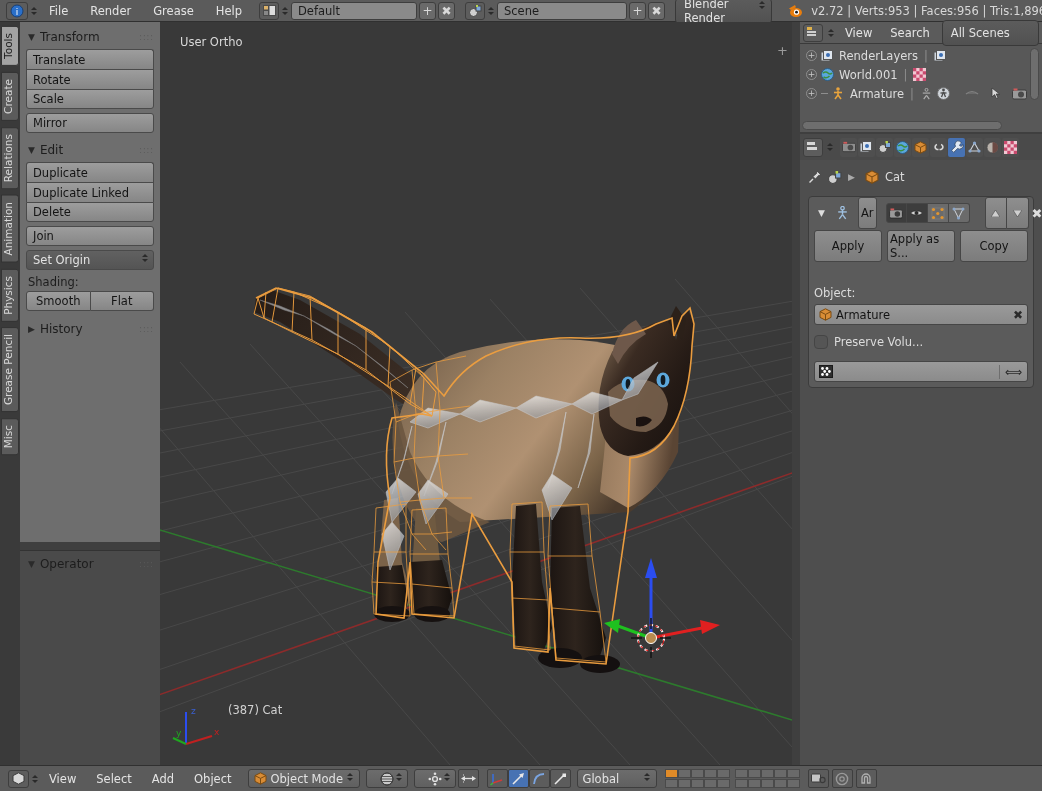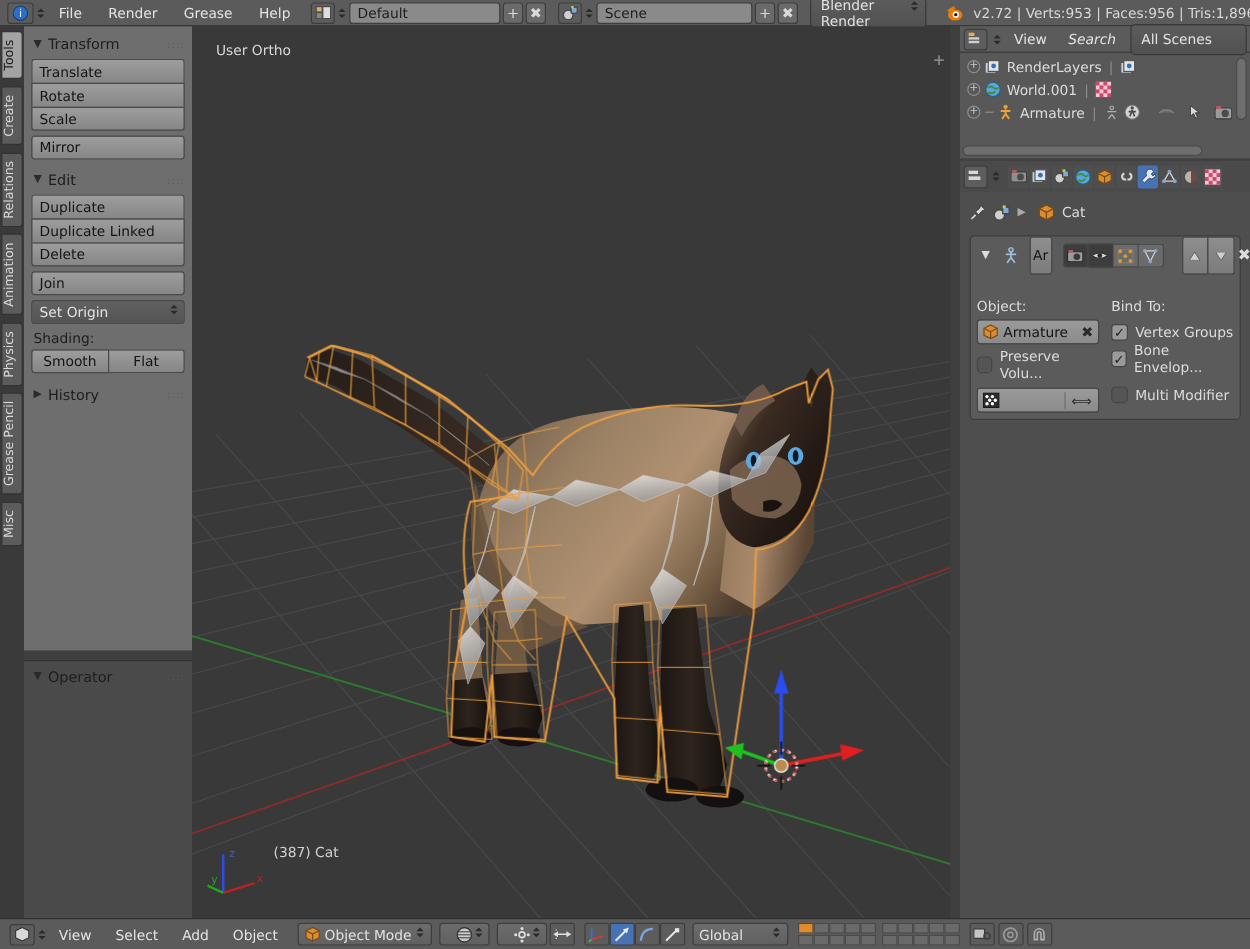--- a/index.html
+++ b/index.html
@@ -564,21 +564,21 @@
               <rect x="0" y="0" width="5" height="3" fill="#e0b24a"></rect>
               <rect x="0" y="4" width="9" height="2" fill="#cfcfcf"></rect>
               <rect x="0" y="7" width="9" height="2" fill="#cfcfcf"></rect>
             </svg>
         </div>
         <span class="spin">
             <i class="up"></i>
             <i class="dn"></i>
           </span>
         <div class="tb-menu" style="padding:0 8px;">View</div>
-        <div class="tb-menu" style="padding:0 8px;font-style:italic;">Search</div>
+        <div class="tb-menu" style="padding:0 8px;">Search</div>
         <div class="dropdown" style="flex:1;height:18px;margin-left:2px;">All Scenes</div>
       </div>
 
       <div class="ol-row" style="margin-top:2px;">
         <span class="ol-expand">+</span>
         <span style="margin-right:5px;">
           <svg width="13" height="12" viewBox="0 0 13 12">
               <rect x="0" y="2" width="9" height="9" fill="#cfd6de" stroke="#555"></rect>
               <rect x="2.5" y="0.5" width="9" height="9" fill="#dfe6ee" stroke="#555"></rect>
               <circle cx="7" cy="5" r="2" fill="#3b6fb5"></circle>
@@ -839,20 +839,25 @@
             </div>
             <div class="mbtn" style="width:22px;border-radius:0 3px 3px 0;border-left:none;">
               <svg width="9" height="7" viewBox="0 0 9 7">
                   <polygon points="4.5,7 0,0 9,0" fill="#cfcfcf" stroke="#4a4a4a" stroke-width="0.6"></polygon>
                 </svg>
             </div>
           </div>
           <span style="margin-left:auto;margin-right:4px;color:#ddd;font-size:13px;">✖</span>
         </div>
 
+        <div class="rowbtns">
+          <div class="mbtn">Apply</div>
+          <div class="mbtn">Apply as S...</div>
+          <div class="mbtn">Copy</div>
+        </div>
 
         <div class="twocol">
           <div class="col">
             <div class="collabel">Object:</div>
             <div class="objfield">
               <span>
                 <svg width="13" height="13" viewBox="0 0 13 13">
                     <path d="M6.5 0.8 L12 3.6 L12 9.4 L6.5 12.2 L1 9.4 L1 3.6 Z" fill="#d98c35" stroke="#7a4b12"></path>
                     <path d="M1 3.6 L6.5 6.4 L12 3.6 M6.5 6.4 L6.5 12.2" stroke="#7a4b12" fill="none"></path>
                   </svg>
@@ -874,35 +879,20 @@
                     <circle cx="10.4" cy="6.5" r="1.4" fill="#fff"></circle>
                     <circle cx="3.5" cy="9.5" r="1.4" fill="#fff"></circle>
                     <circle cx="8" cy="9.5" r="1.4" fill="#fff"></circle>
                   </svg>
               </span>
               <span style="flex:1;"></span>
               <span style="padding:0 5px;color:#2b2b2b;font-size:12px;border-left:1px solid #6e6e6e;">⟺</span>
             </div>
           </div>
 
-          <div class="col">
-            <div class="collabel">Bind To:</div>
-            <div class="chkrow">
-              <span class="chk on"></span>
-              <span>Vertex Groups</span>
-            </div>
-            <div class="chkrow">
-              <span class="chk on"></span>
-              <span>Bone Envelop...</span>
-            </div>
-            <div class="chkrow" style="margin-top:8px;">
-              <span class="chk round"></span>
-              <span>Multi Modifier</span>
-            </div>
-          </div>
         </div>
       </div>
     </div>
   </div>
 
   <div id="bottombar">
     <div style="display:flex;align-items:center;margin-left:4px;">
       <div class="ctrl-icon" style="width:21px;">
         <svg width="13" height="13" viewBox="0 0 13 13">
             <path d="M6.5 0.8 L12 3.6 L12 9.4 L6.5 12.2 L1 9.4 L1 3.6 Z" fill="#d8d8d8" stroke="#3a3a3a"></path>

